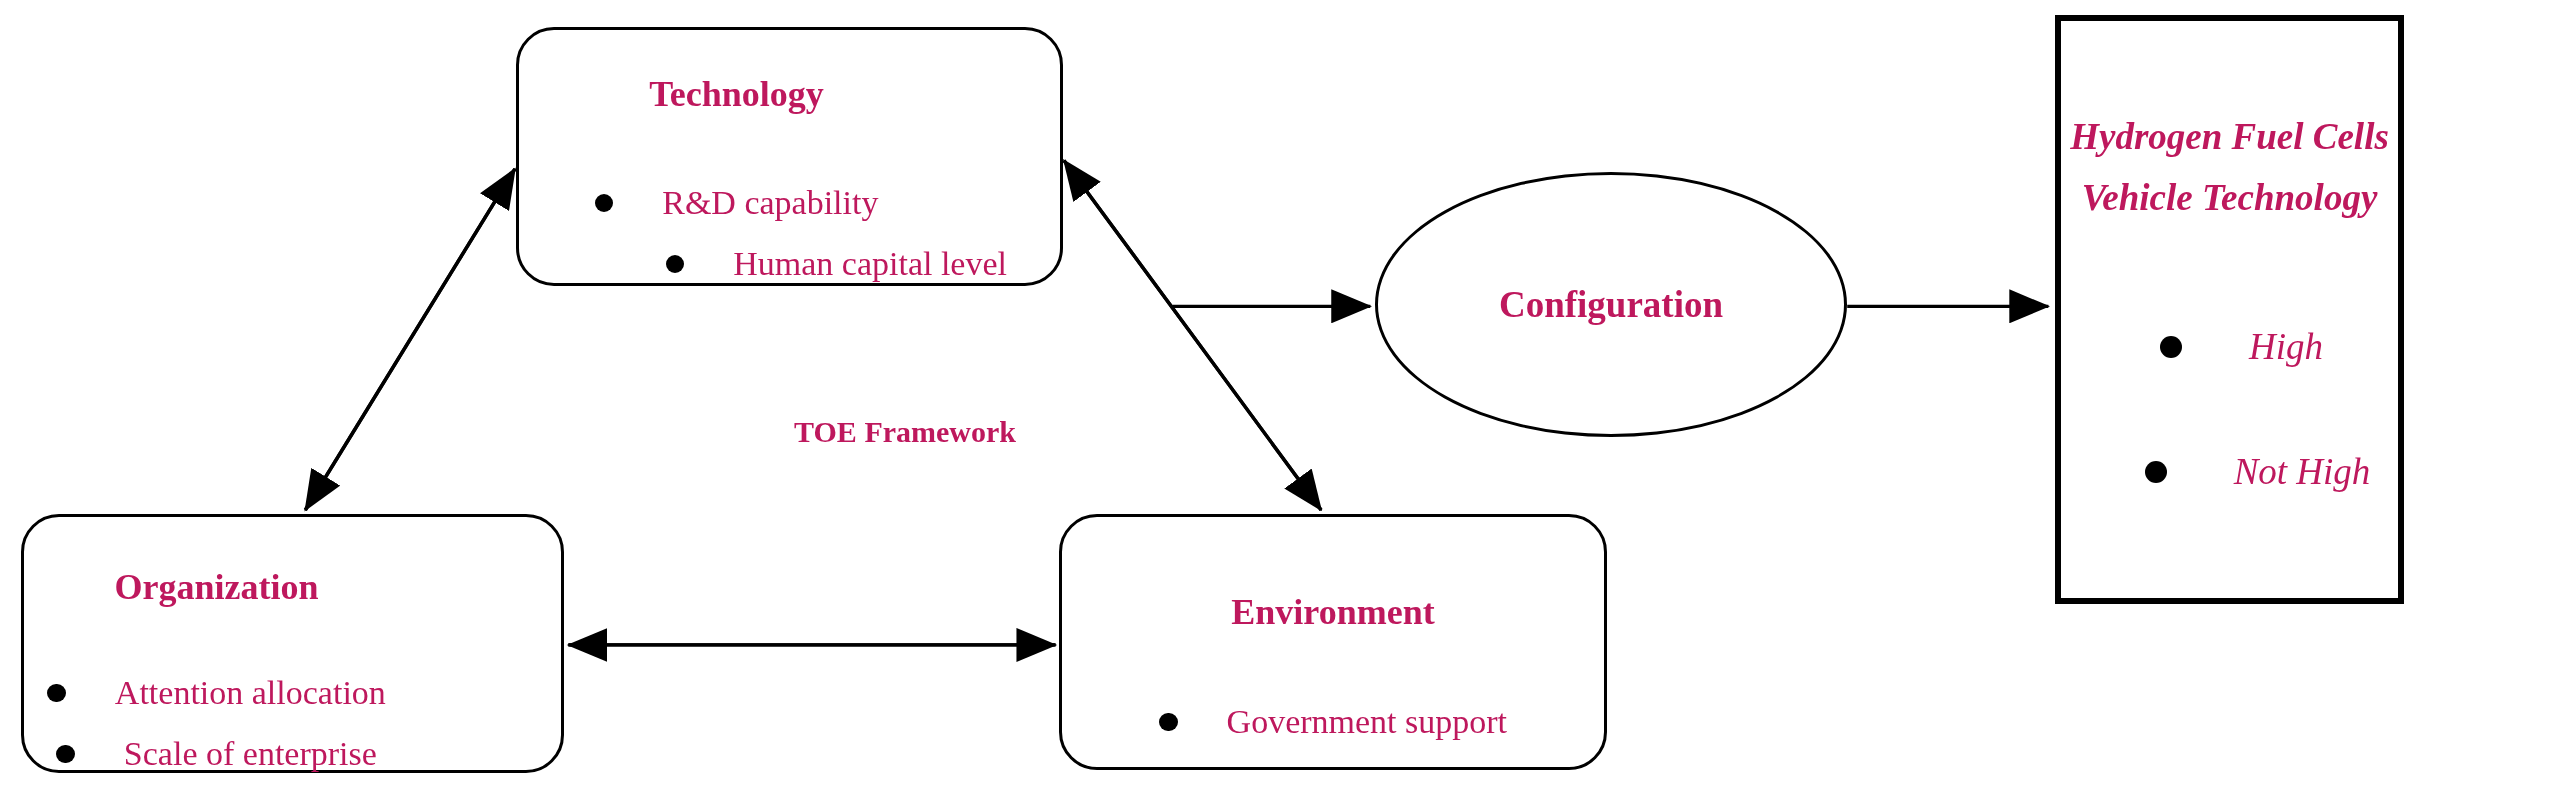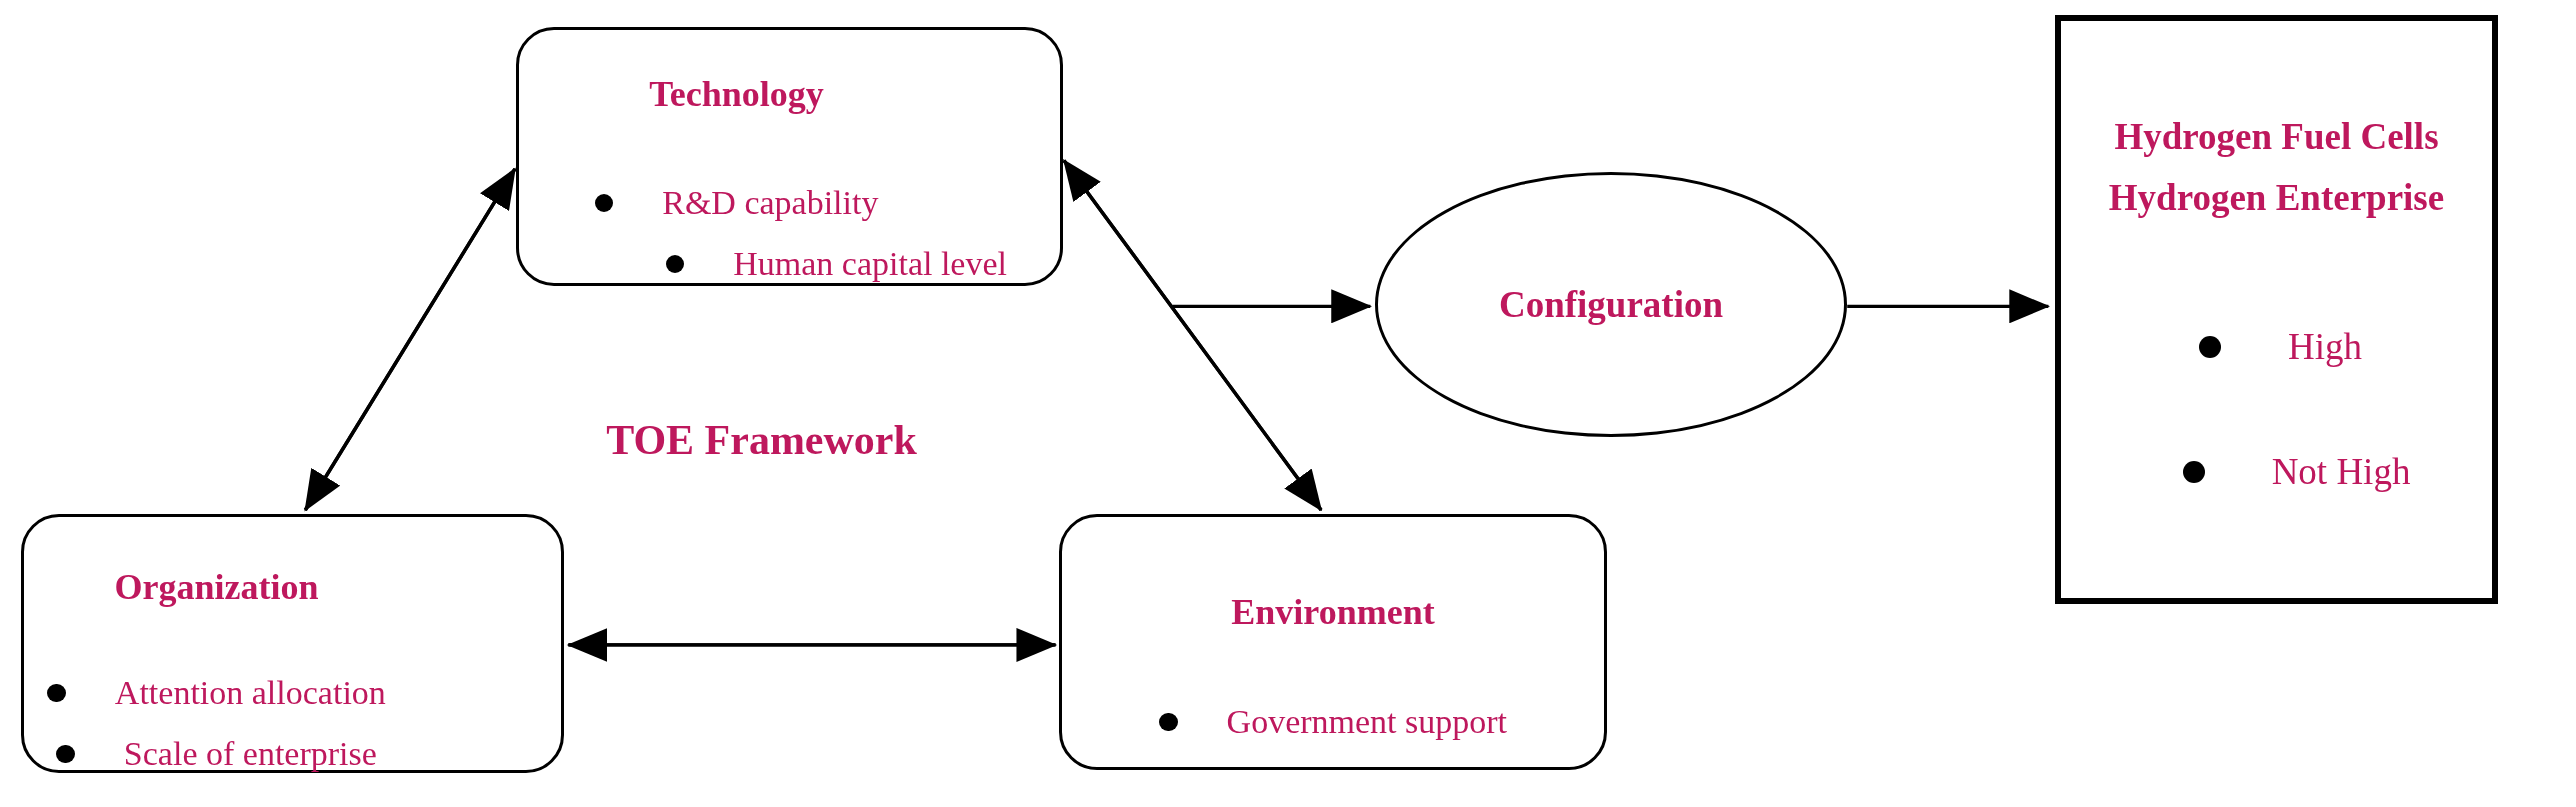--- a/index.html
+++ b/index.html
@@ -46,33 +46,33 @@
     white-space:nowrap;
     margin-top:43px;
   }
   .dot{
     width:18.7px;height:18.7px;border-radius:50%;
     background:#000;flex:0 0 auto;
   }
   .shift-tech{transform:translateX(-53px);}
   .shift-org{transform:translateX(-76px);}
   .toe-label{
-    position:absolute;left:507px;top:416px;width:509px;
-    text-align:center;font-weight:bold;font-size:42px;line-height:49px;
+    position:absolute;left:507px;top:407px;width:509px;
+    text-align:right;font-weight:bold;font-size:30px;line-height:49px;
     white-space:nowrap;
   }
   .config-label{
     font-weight:bold;font-size:37px;white-space:nowrap;
   }
   .perf-title{
     position:absolute;left:0;top:85px;width:100%;
     text-align:center;font-weight:bold;font-size:37px;line-height:61px;
   }
   .perf-row{
-    position:absolute;left:4px;width:100%;
+    position:absolute;left:12px;width:100%;
     display:flex;align-items:center;justify-content:center;
     gap:67px;font-size:37px;line-height:44px;white-space:nowrap;
   }
   .perf-row .dot{width:22px;height:22px;}
   #connector-layer{position:absolute;left:0;top:0;width:2576px;height:807px;pointer-events:none;}
 </style>
 </head>
 <body>
 
 <div id="canvas">
@@ -108,24 +108,24 @@
       <span>Government support</span>
     </div>
   </div>
 
   <div class="toe-label">TOE Framework</div>
 
   <div class="ellipse" style="left:1375px;top:172px;width:472px;height:265px;">
     <span class="config-label">Configuration</span>
   </div>
 
-  <div class="sbox" style="left:2055px;top:15.3px;width:443px;height:589px;">
+  <div class="sbox" style="left:2055px;top:15.3px;width:349px;height:589px;font-style:italic;">
     <div class="perf-title">
       <div>Hydrogen Fuel Cells</div>
-      <div>Hydrogen Enterprise</div>
+      <div>Vehicle Technology</div>
     </div>
     <div class="perf-row" style="top:304px;">
       <span class="dot"></span>
       <span>High</span>
     </div>
     <div class="perf-row" style="top:429px;margin-left:16px;">
       <span class="dot"></span>
       <span>Not High</span>
     </div>
   </div>

